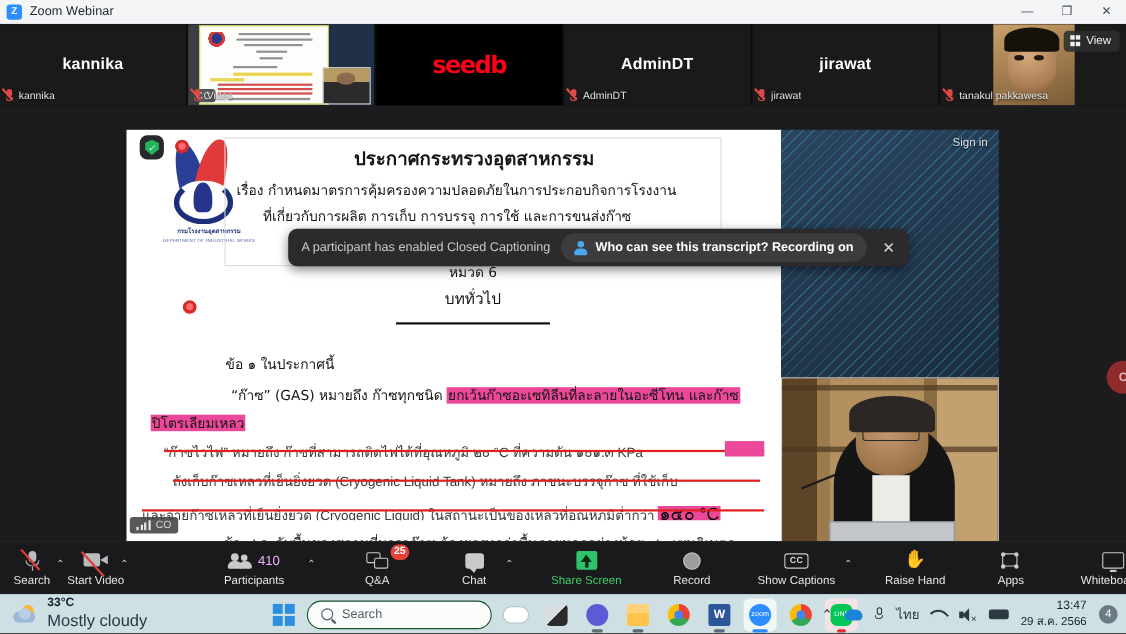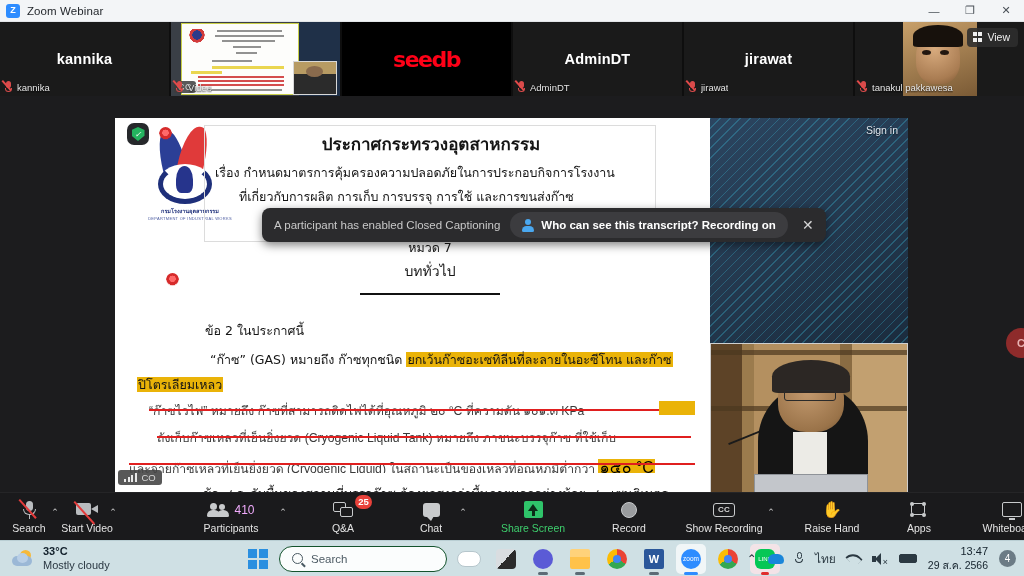--- a/index.html
+++ b/index.html
@@ -255,21 +255,21 @@
   }
   .doc-sub1 { position: absolute; left: 10px; top: 37px; width: 440px; font-size: 12.5px; }
   .doc-sub2 { position: absolute; left: 34px; top: 61px; width: 420px; font-size: 12.5px; }
   .doc-year { position: absolute; left: 0; top: 88px; width: 452px; text-align: center; font-size: 12.5px; font-weight: bold; }
 
   .doc-chapter { position: absolute; left: 89px; top: 120px; width: 452px; text-align: center; font-size: 12.5px; }
   .doc-chapter2 { position: absolute; left: 89px; top: 142px; width: 452px; text-align: center; font-size: 14px; }
   .doc-rule { position: absolute; left: 245px; top: 175px; width: 140px; height: 2px; background: #111; }
 
   .doc-line { position: absolute; font-size: 12.5px; color: #151515; white-space: nowrap; }
-  .hl { background: #eab308; padding: 0 1px; }
+  .hl { background: #ec4899; padding: 0 1px; }
   .strike-row {
     position: absolute; height: 18px; overflow: hidden;
   }
   .strike-row .txt { font-size: 12.2px; color: #3a3a3a; white-space: nowrap; }
   .strike-row .bar {
     position: absolute; left: 0; top: 8px; height: 2.2px; background: #e01f1f;
   }
 
   .anno-dot {
     position: absolute; width: 13px; height: 13px; border-radius: 50%;
@@ -402,21 +402,21 @@
     background: #cfe0e4; display: flex; align-items: center;
     border-top: 1px solid #b9ced3;
   }
   .weather { display: flex; align-items: center; gap: 7px; margin-left: 12px; cursor: pointer; }
   .wx-ico { position: relative; width: 24px; height: 18px; }
   .wx-ico .sun { position: absolute; left: 8px; top: 0; width: 11px; height: 11px; border-radius: 50%; background: #f6b93b; }
   .wx-ico .c1 { position: absolute; left: 0; top: 6px; width: 20px; height: 10px; border-radius: 10px; background: #9bb8d6; }
   .wx-ico .c2 { position: absolute; left: 5px; top: 3px; width: 11px; height: 10px; border-radius: 50%; background: #b9cfe6; }
   .wx-txt { line-height: 1.25; }
   .wx-t { font-size: 11px; color: #12202b; font-weight: bold; }
-  .wx-d { font-size: 11px; color: #2a3742; }
+  .wx-d { font-size: 15px; color: #2a3742; }
 
   .tb-center { position: absolute; left: 0; right: 0; margin: 0 auto; display: flex; align-items: center; gap: 7px; width: max-content; }
   .winlogo { display: grid; grid-template-columns: 9px 9px; grid-template-rows: 9px 9px; gap: 2px; cursor: pointer; padding: 4px; }
   .winlogo i { background: #2a8fe0; display: block; }
   .searchbox {
     width: 168px; height: 26px; border-radius: 14px; background: #fbfdfd;
     border: 1px solid #14532d; display: flex; align-items: center; gap: 8px;
     padding: 0 12px; cursor: text;
   }
   .mag { width: 11px; height: 11px; border: 1.6px solid #4a5a63; border-radius: 50%; position: relative; }
@@ -592,25 +592,25 @@
           <div class="en">DEPARTMENT OF INDUSTRIAL WORKS</div>
         </div>
 
         <div class="doc-header-box">
           <div class="doc-txt doc-title">ประกาศกระทรวงอุตสาหกรรม</div>
           <div class="doc-txt doc-sub1">เรื่อง  กำหนดมาตรการคุ้มครองความปลอดภัยในการประกอบกิจการโรงงาน</div>
           <div class="doc-txt doc-sub2">ที่เกี่ยวกับการผลิต การเก็บ การบรรจุ การใช้ และการขนส่งก๊าซ</div>
           <div class="doc-txt doc-year">พ.ศ. ๒๕๔๘</div>
         </div>
 
-        <div class="doc-txt doc-chapter">หมวด 7</div>
+        <div class="doc-txt doc-chapter">หมวด 6</div>
         <div class="doc-txt doc-chapter2">บททั่วไป</div>
         <div class="doc-rule"></div>
 
-        <div class="doc-txt doc-line" style="left:90px;top:203px">ข้อ  2  ในประกาศนี้</div>
+        <div class="doc-txt doc-line" style="left:90px;top:203px">ข้อ  ๑  ในประกาศนี้</div>
 
         <div class="doc-txt doc-line" style="left:95px;top:232px">
           <span>“ก๊าซ” (GAS) หมายถึง ก๊าซทุกชนิด </span><span class="hl">ยกเว้นก๊าซอะเซทิลีนที่ละลายในอะซีโทน และก๊าซ</span>
         </div>
         <div class="doc-txt doc-line" style="left:22px;top:257px">
           <span class="hl">ปิโตรเลียมเหลว</span>
         </div>
 
         <div class="strike-row" style="left:34px;top:283px;width:546px">
           <span class="txt">“ก๊าซไวไฟ” หมายถึง ก๊าซที่สามารถติดไฟได้ที่อุณหภูมิ ๒๐ °C ที่ความดัน ๑๐๑.๓ KPa</span>
@@ -736,21 +736,21 @@
         <span class="ico">
             <span class="ic-rec"></span>
           </span>
         <span class="lbl">Record</span>
       </div>
 
       <div class="ctl" style="min-width:100px;margin-left:10px">
         <span class="ico">
             <span class="ic-cc">CC</span>
           </span>
-        <span class="lbl">Show Recording</span>
+        <span class="lbl">Show Captions</span>
         <span class="caret">⌃</span>
       </div>
 
       <div class="ctl" style="min-width:84px;margin-left:16px">
         <span class="ico">
             <span class="ic-hand">✋</span>
           </span>
         <span class="lbl">Raise Hand</span>
       </div>
 

